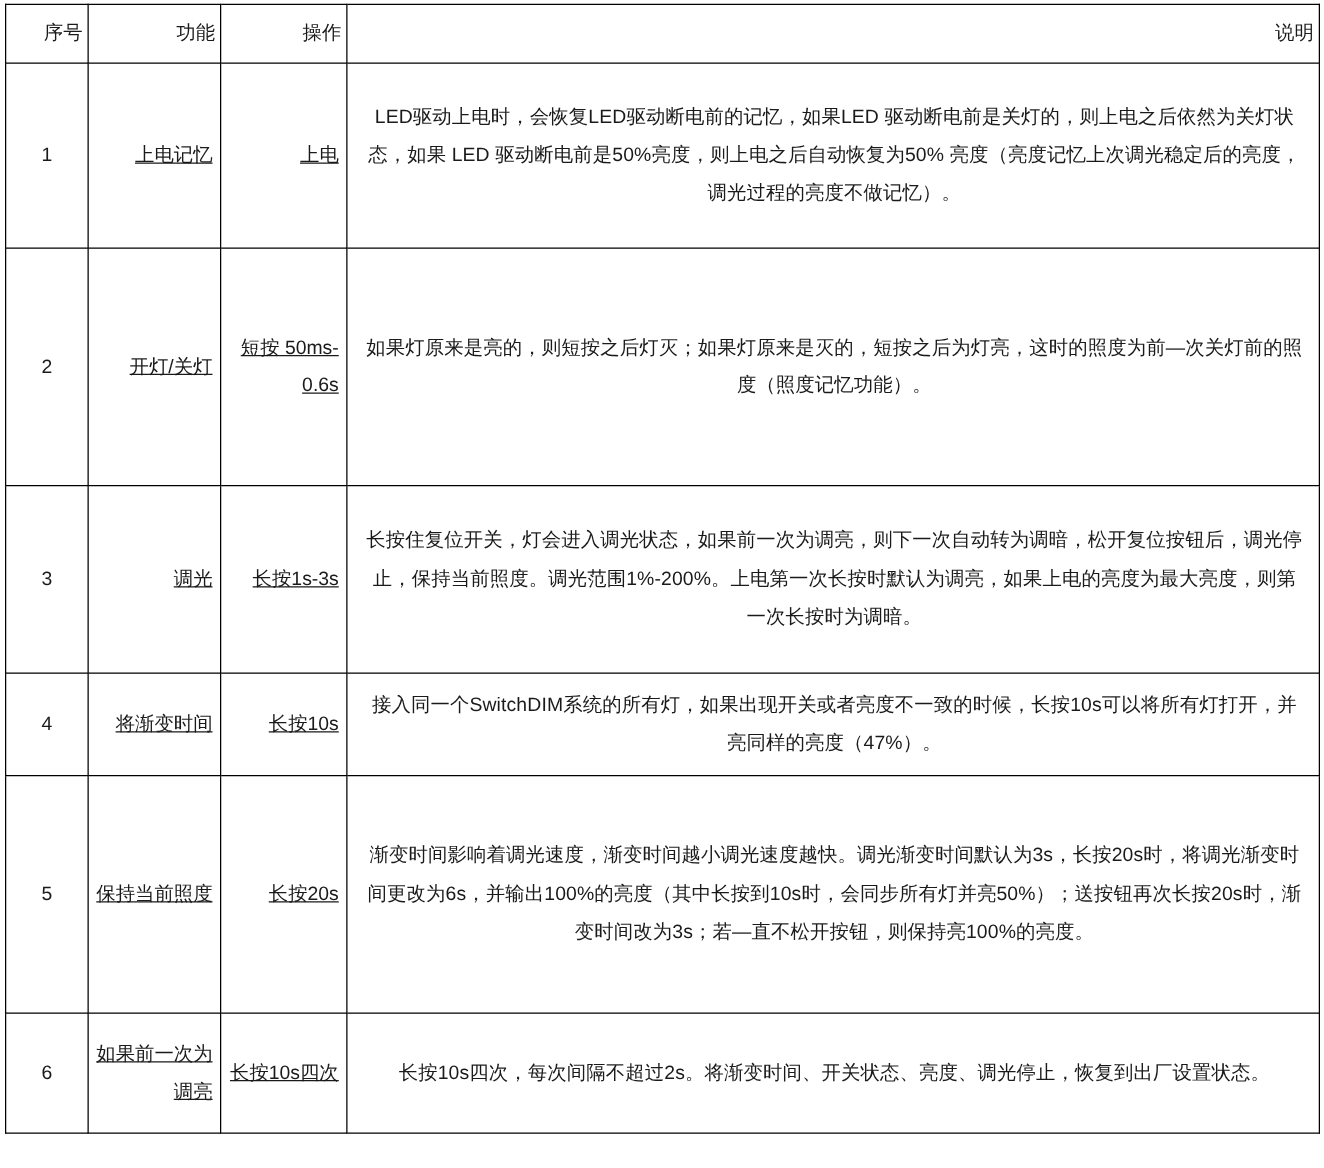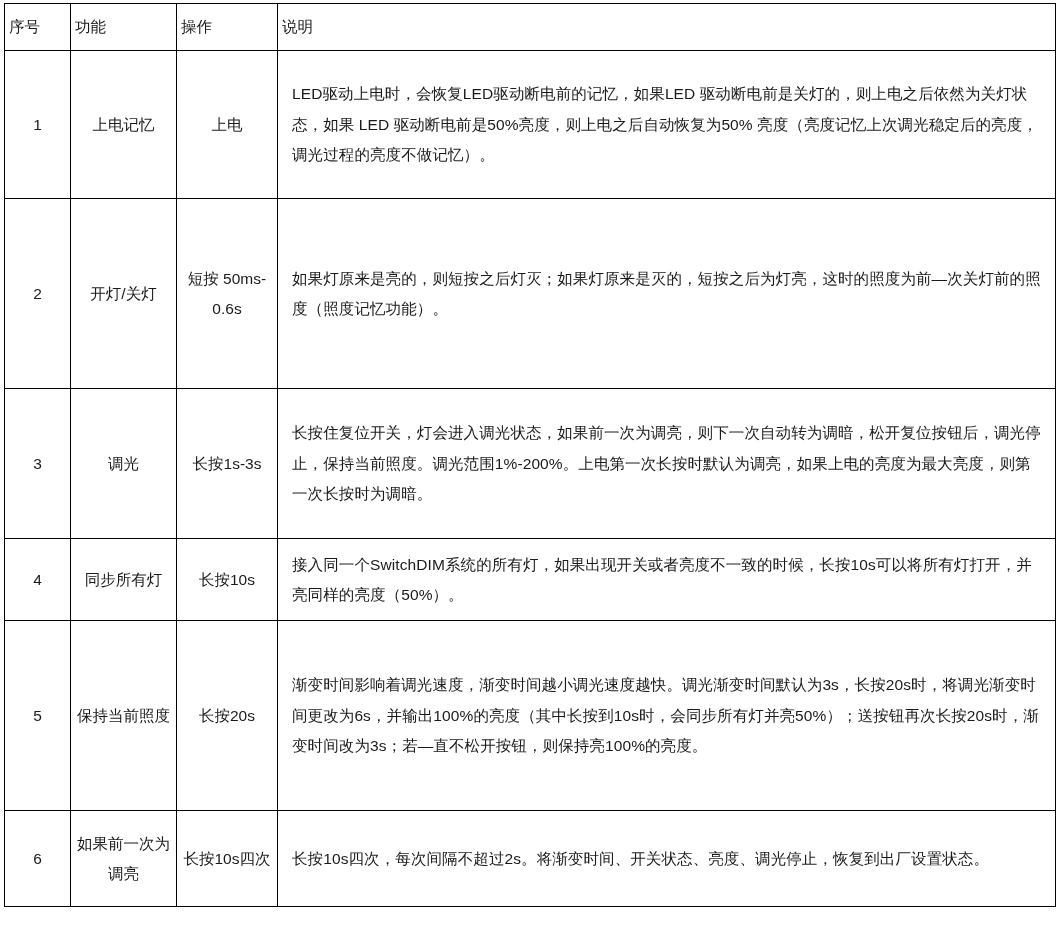--- a/index.html
+++ b/index.html
@@ -31,35 +31,36 @@
   table.spec col.c-desc  { width: 778px; }
 
   table.spec th, table.spec td {
     border: 1px solid #000;
     vertical-align: middle;
     font-weight: normal;
     font-size: 15.5px;
     line-height: 1.95;
   }
   thead th {
-    text-align: left;
+    text-align: right;
     padding: 8px 4px;
     font-size: 15.5px;
   }
   td.no {
     text-align: center;
     padding: 6px 3px;
   }
   td.func, td.op {
-    text-align: center;
+    text-align: right;
     padding: 8px 6px;
     line-height: 1.95;
+    text-decoration: underline;
   }
   td.desc {
-    text-align: left;
+    text-align: center;
     padding: 10px 12px 10px 14px;
     line-height: 2.05;
     letter-spacing: 0.1px;
   }
   
   tr.r1 td { height: 148px; }
   tr.r2 td { height: 190px; }
   tr.r3 td { height: 150px; }
   tr.r4 td { height: 82px; }
   tr.r5 td { height: 190px; }
@@ -100,23 +101,23 @@
         <td class="desc">如果灯原来是亮的，则短按之后灯灭；如果灯原来是灭的，短按之后为灯亮，这时的照度为前—次关灯前的照度（照度记忆功能）。</td>
       </tr>
       <tr class="r3">
         <td class="no">3</td>
         <td class="func">调光</td>
         <td class="op">长按1s-3s</td>
         <td class="desc">长按住复位开关，灯会进入调光状态，如果前一次为调亮，则下一次自动转为调暗，松开复位按钮后，调光停止，保持当前照度。调光范围1%-200%。上电第一次长按时默认为调亮，如果上电的亮度为最大亮度，则第一次长按时为调暗。</td>
       </tr>
       <tr class="r4">
         <td class="no">4</td>
-        <td class="func">同步所有灯</td>
+        <td class="func">将渐变时间</td>
         <td class="op">长按10s</td>
-        <td class="desc">接入同一个SwitchDIM系统的所有灯，如果出现开关或者亮度不一致的时候，长按10s可以将所有灯打开，并亮同样的亮度（50%）。</td>
+        <td class="desc">接入同一个SwitchDIM系统的所有灯，如果出现开关或者亮度不一致的时候，长按10s可以将所有灯打开，并亮同样的亮度（47%）。</td>
       </tr>
       <tr class="r5">
         <td class="no">5</td>
         <td class="func">保持当前照度</td>
         <td class="op">长按20s</td>
         <td class="desc">渐变时间影响着调光速度，渐变时间越小调光速度越快。调光渐变时间默认为3s，长按20s时，将调光渐变时间更改为6s，并输出100%的亮度（其中长按到10s时，会同步所有灯并亮50%）；送按钮再次长按20s时，渐变时间改为3s；若—直不松开按钮，则保持亮100%的亮度。</td>
       </tr>
       <tr class="r6">
         <td class="no">6</td>
         <td class="func">如果前一次为调亮</td>

